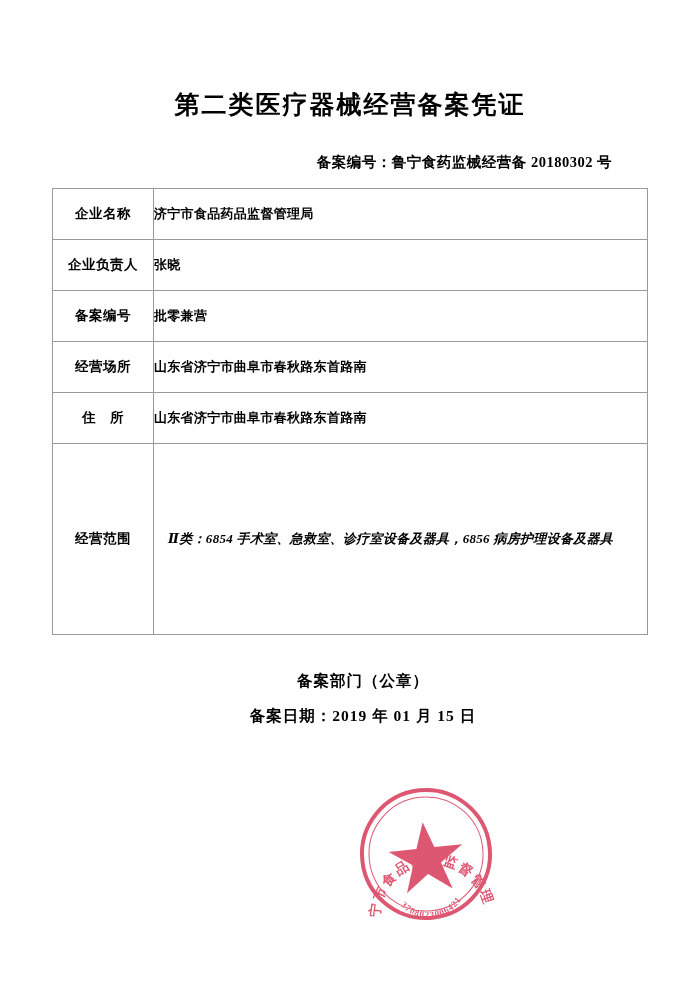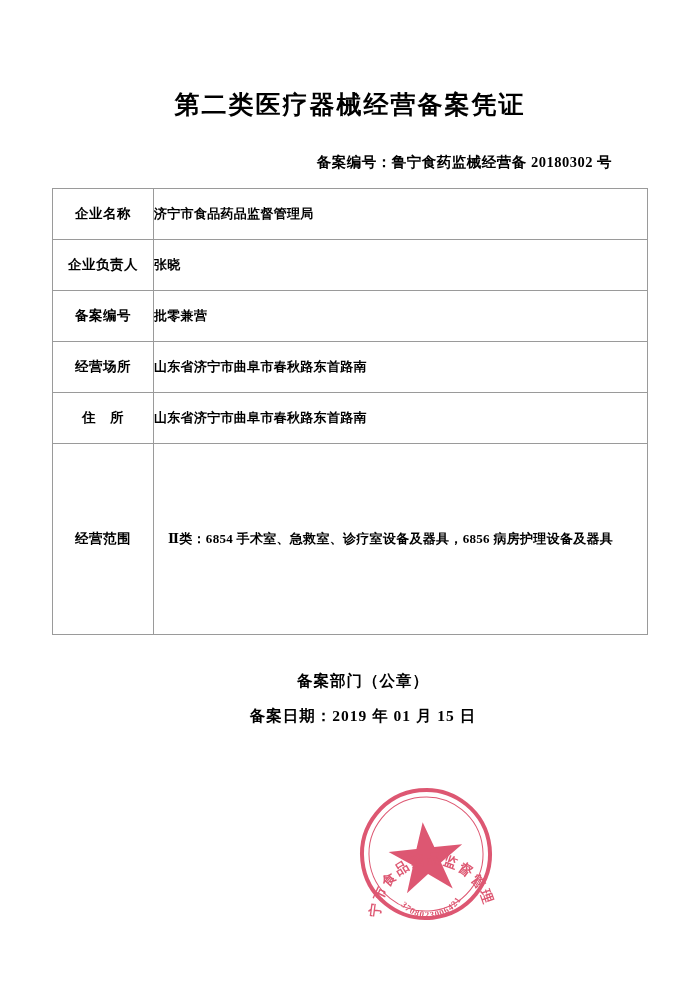--- a/index.html
+++ b/index.html
@@ -66,20 +66,21 @@
     color: #000;
     letter-spacing: 0.3px;
   }
   tr.scope td {
     height: 190px;
     vertical-align: middle;
   }
   tr.scope td.value {
     padding-left: 14px;
     line-height: 1.6;
+    font-style: italic;
   }
   .footer {
     margin-top: 36px;
     text-align: center;
     position: relative;
   }
   .footer-line {
     font-size: 15.5px;
     font-weight: bold;
     letter-spacing: 1px;

